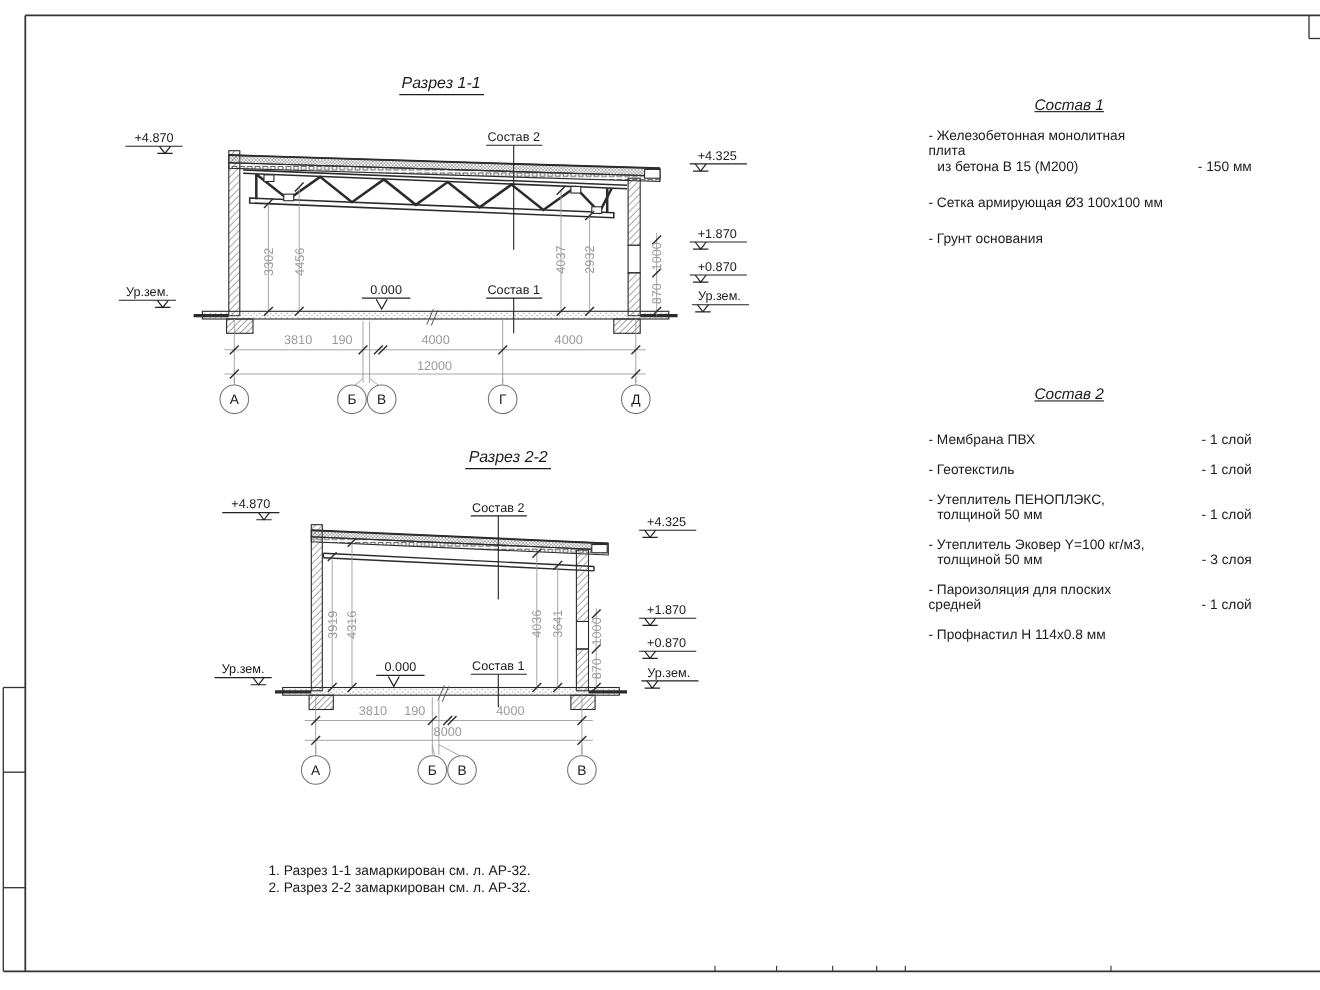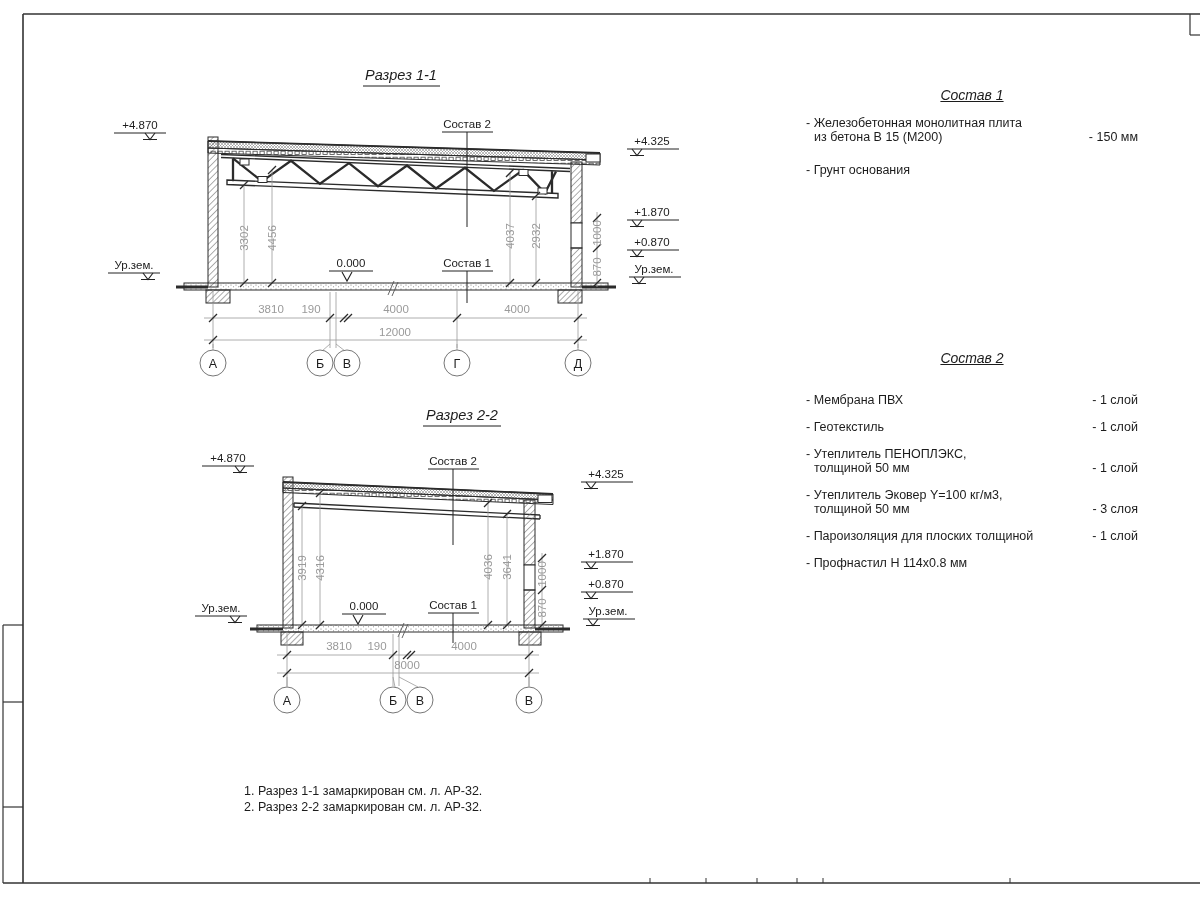--- a/index.html
+++ b/index.html
@@ -13,21 +13,21 @@
   svg text.elev{font-size:11.5px;}
   svg text.sec-title{font-size:14.5px;font-style:italic;}
   svg text.axis{font-size:12.5px;}
   svg text.ref{font-size:11.5px;}
   .spec-block{position:absolute;width:332px;font-size:12.5px;line-height:14px;}
   .sp-title{font-style:italic;text-decoration:underline;text-align:center;font-size:14px;margin-bottom:14px;}
   .sp-title.mb28{margin-bottom:28px;}
   .sp-item{display:flex;justify-content:space-between;align-items:flex-end;}
   .sp-item.mb19{margin-bottom:19px;}
   .sp-item.mb13{margin-bottom:13px;}
-  .sp-name{max-width:252px;}
+  .sp-name{max-width:252px;margin-left:38px;}
   .sp-line2{padding-left:8px;}
   .sp-val{white-space:nowrap;padding-left:6px;margin-left:40px;}
   .notes{position:absolute;left:244px;top:783px;font-size:12.5px;line-height:16px;}
 </style>
 </head>
 <body>
 
 <svg id="sheet-svg" width="1200" height="900" viewBox="0 0 1200 900">
   <defs>
     <pattern id="hatchWall" width="4.5" height="4.5" patternUnits="userSpaceOnUse" patternTransform="rotate(45)">
@@ -338,20 +338,25 @@
 
 <div class="spec-block" style="left:806px;top:88px;">
   <div class="sp-title">Состав 1</div>
   <div class="sp-item mb19">
     <div class="sp-name">
       <div>- Железобетонная  монолитная плита</div>
       <div class="sp-line2">из бетона В 15 (М200)</div>
     </div>
     <div class="sp-val">- 150 мм</div>
   </div>
+  <div class="sp-item mb19">
+    <div class="sp-name">
+        <div>- Сетка армирующая Ø3 100х100 мм</div>
+      </div>
+  </div>
   <div class="sp-item">
     <div class="sp-name">
         <div>- Грунт основания</div>
       </div>
   </div>
 </div>
 
 <div class="spec-block" style="left:806px;top:351px;">
   <div class="sp-title mb28">Состав 2</div>
   <div class="sp-item mb13">
@@ -375,21 +380,21 @@
   </div>
   <div class="sp-item mb13">
     <div class="sp-name">
       <div>- Утеплитель Эковер Y=100 кг/м3,</div>
       <div class="sp-line2">толщиной 50 мм</div>
     </div>
     <div class="sp-val">- 3 слоя</div>
   </div>
   <div class="sp-item mb13">
     <div class="sp-name">
-        <div>- Пароизоляция для плоских толщиной</div>
+        <div>- Пароизоляция для плоских средней</div>
       </div>
     <div class="sp-val">- 1 слой</div>
   </div>
   <div class="sp-item mb13">
     <div class="sp-name">
         <div>- Профнастил Н 114х0.8 мм</div>
       </div>
   </div>
 </div>
 

